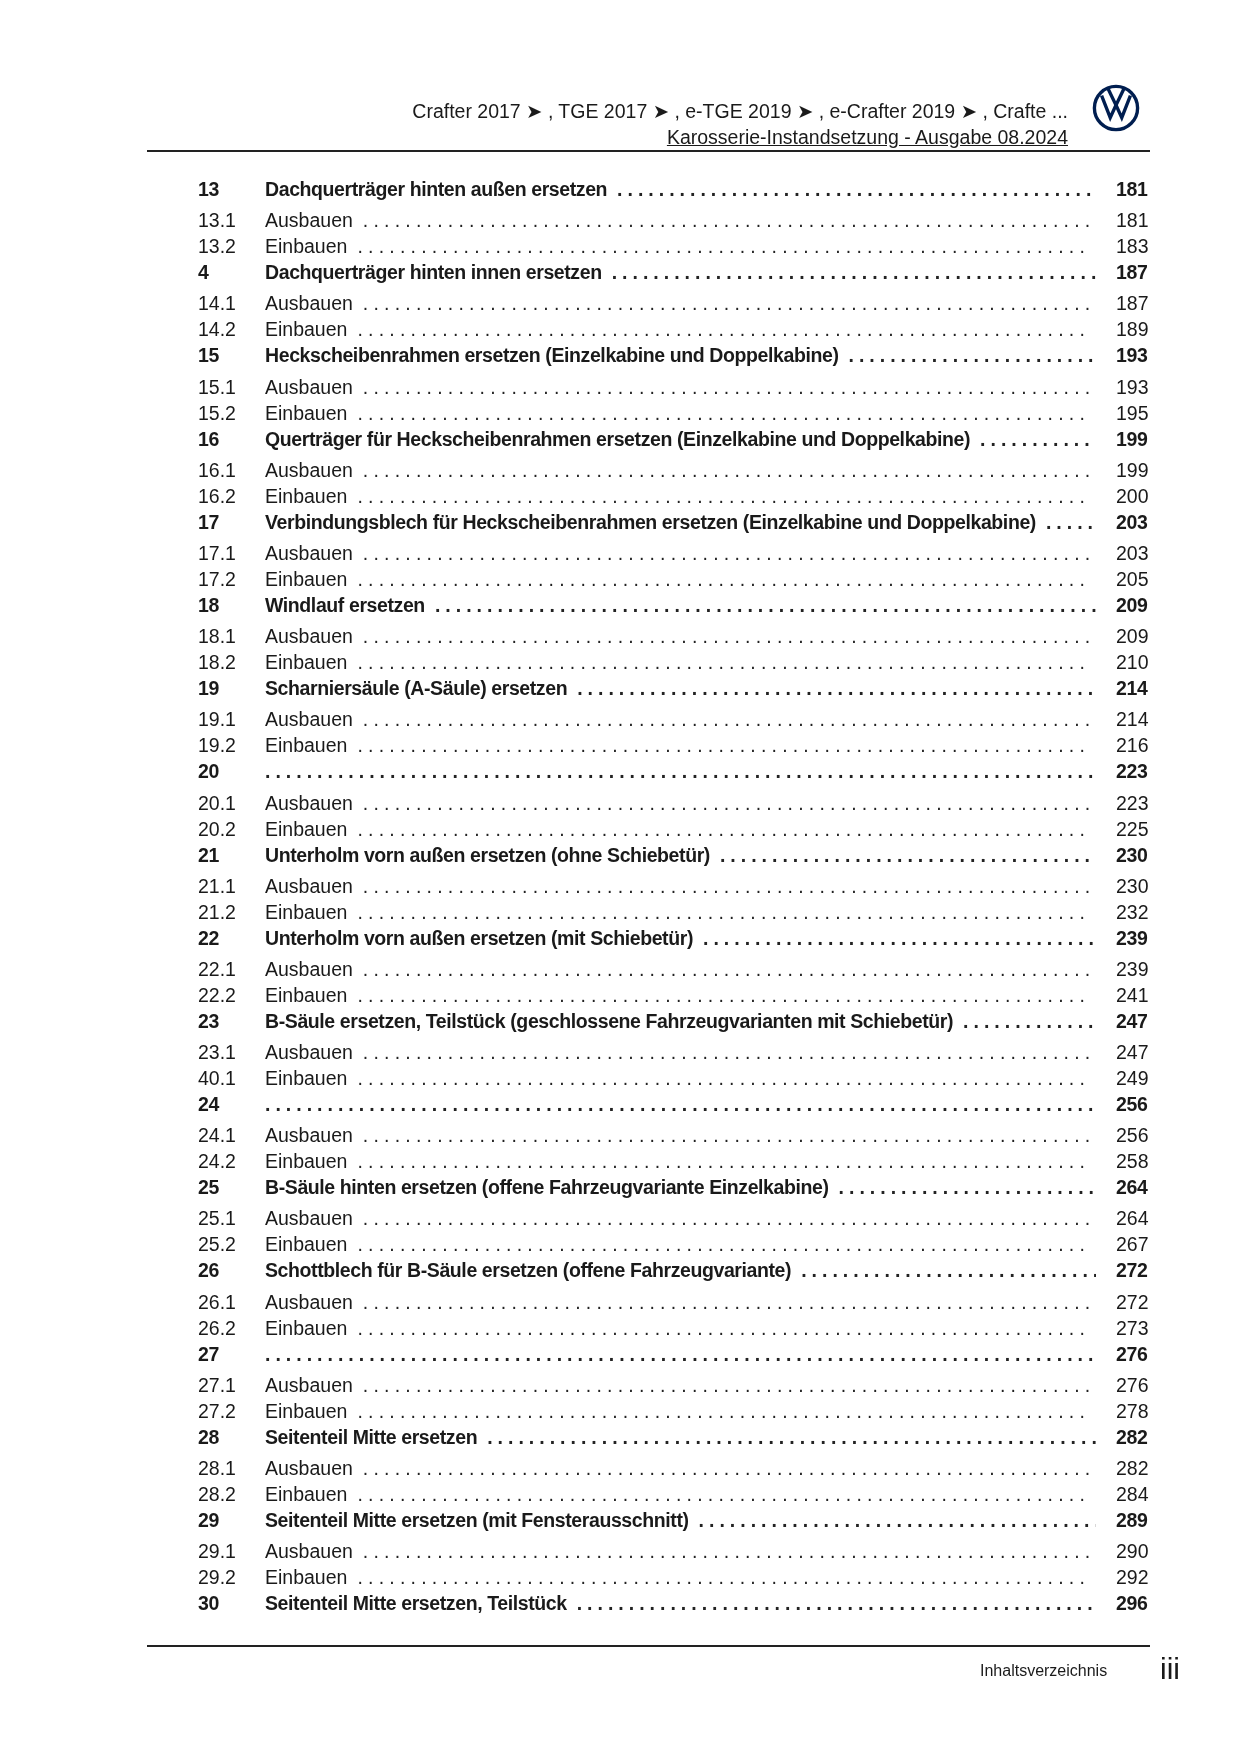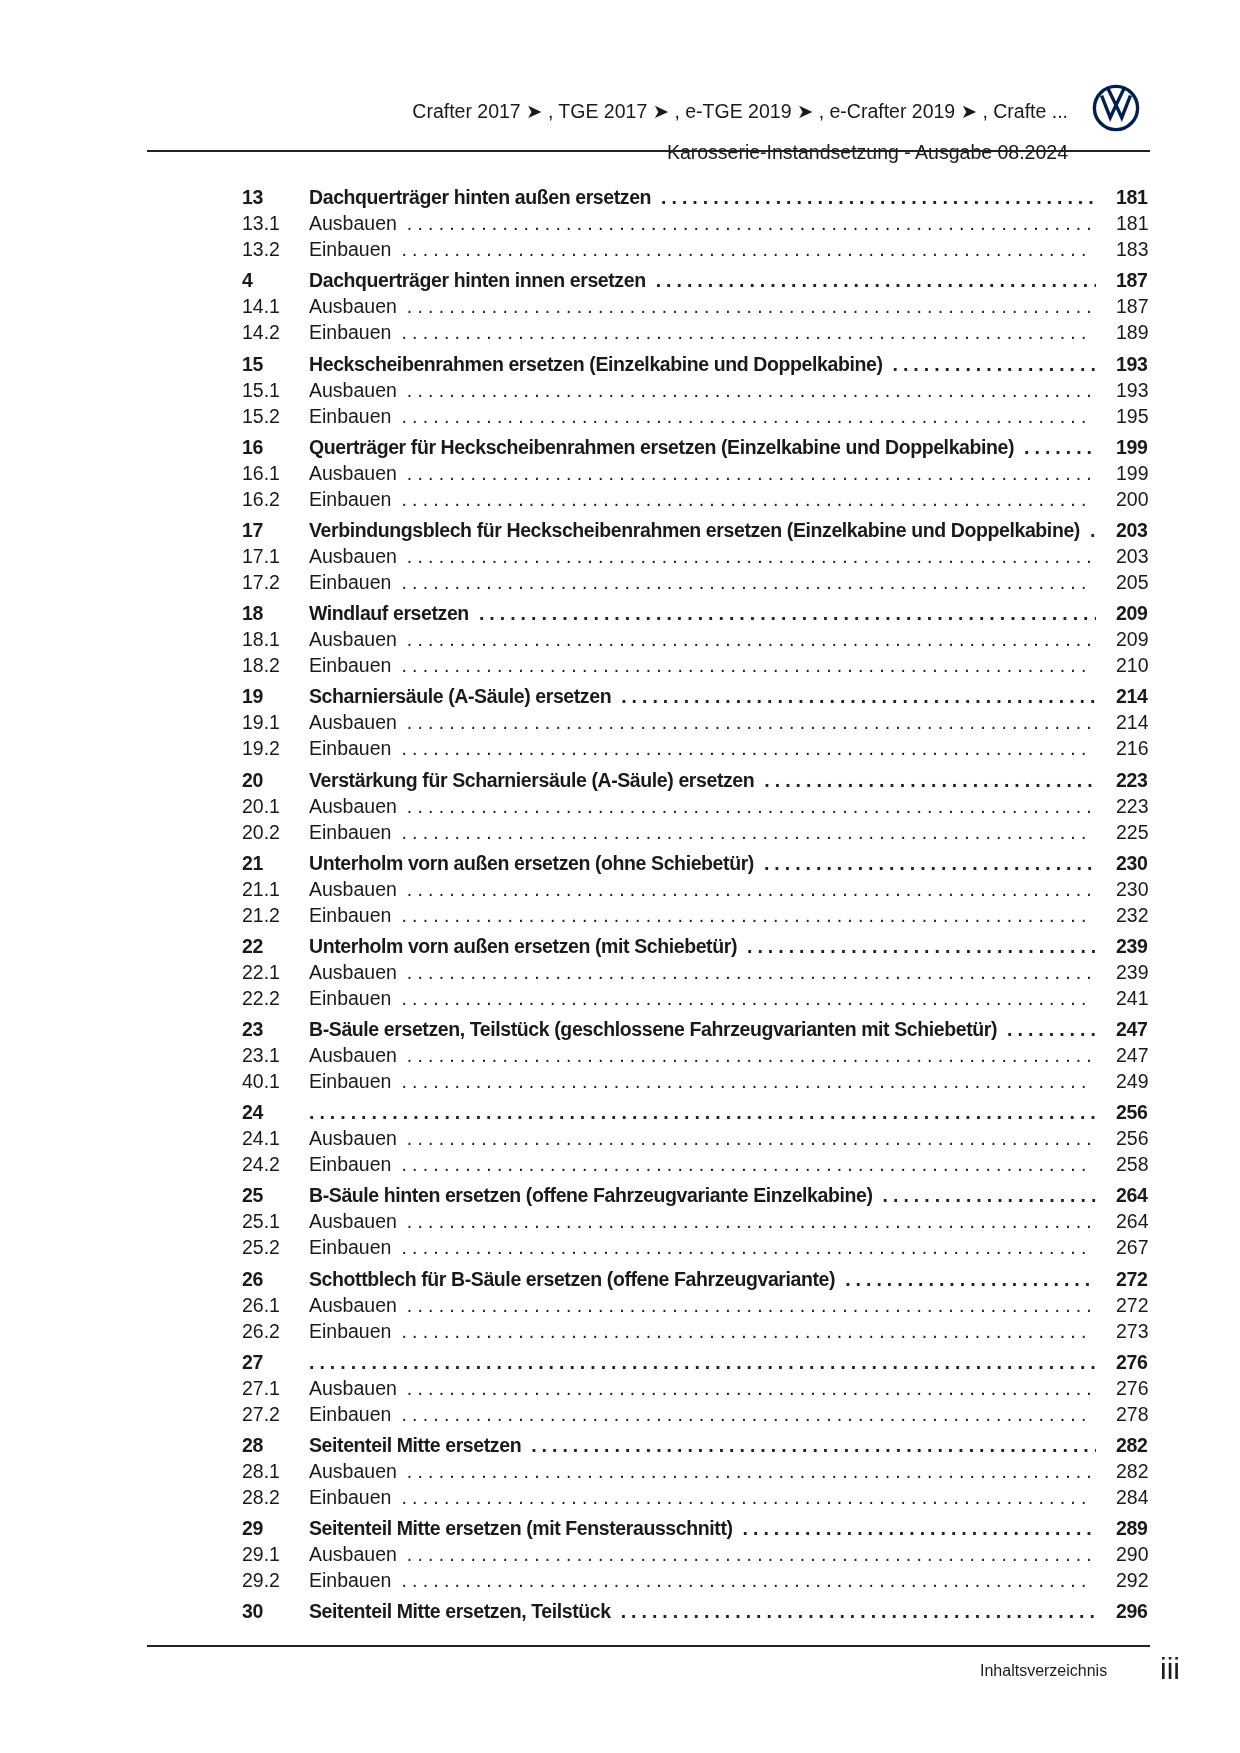--- a/index.html
+++ b/index.html
@@ -1,26 +1,26 @@
 <!DOCTYPE html>
 <html><head>
 <meta charset="utf-8">
 <style>
   html, body { margin: 0; padding: 0; background: #ffffff; }
   body { width: 1240px; height: 1753px; position: relative; overflow: hidden;
          font-family: "Liberation Sans", sans-serif; color: #1a1a1a; }
   .header-line { position: absolute; right: 172px; white-space: nowrap; font-size: 19.5px; line-height: 24px; }
   #hdr1 { top: 99px; }
-  #hdr2 { top: 140px; }
+  #hdr2 { top: 125px; text-decoration: underline; }
   .logo { position: absolute; left: 1092px; top: 84px; width: 48px; height: 48px; }
   .rule { position: absolute; left: 147px; width: 1003px; height: 2px; background: #222; }
   #rule-top { top: 150px; }
   #rule-bottom { top: 1645px; }
   .toc { position: absolute; left: 198px; top: 178px; width: 954px; }
-  .row { position: relative; height: 26px; display: flex; align-items: flex-end; font-size: 19.5px; margin-left: 44px; }
+  .row { position: relative; height: 26px; display: flex; align-items: flex-start; font-size: 19.5px; }
   .row.chapter { font-weight: bold; height: 31.2px; letter-spacing: -0.4px; padding-top: 0; }
   .row .num { width: 67px; flex: 0 0 67px; }
   .row .title { white-space: nowrap; padding-right: 10px; background: #fff; }
   .row .leader { flex: 1 1 auto; overflow: hidden; white-space: nowrap; letter-spacing: 5.2px;
                  color: #222; font-weight: normal; margin-right: 26px; }
   .row.chapter .leader { font-weight: bold; margin-right: 20px; letter-spacing: 5.0px; }
   .row .page { width: 36px; flex: 0 0 36px; text-align: left; }
   .footer-label { position: absolute; left: 980px; top: 1662px; font-size: 16px; text-align: center; }
   .footer-page { position: absolute; left: 1160px; top: 1652px; font-size: 30px; letter-spacing: 0px; }
 </style>
@@ -160,21 +160,20 @@
       <span class="page">214</span>
     </div>
     <div class="row sub">
       <span class="num">19.2</span>
       <span class="title">Einbauen</span>
       <span class="leader">........................................................................................................................................................................................................</span>
       <span class="page">216</span>
     </div>
     <div class="row chapter">
       <span class="num">20</span>
-      <span class="title">Verstärkung für Scharniersäule (A-Säule) ersetzen</span>
       <span class="leader">........................................................................................................................................................................................................</span>
       <span class="page">223</span>
     </div>
     <div class="row sub">
       <span class="num">20.1</span>
       <span class="title">Ausbauen</span>
       <span class="leader">........................................................................................................................................................................................................</span>
       <span class="page">223</span>
     </div>
     <div class="row sub">

